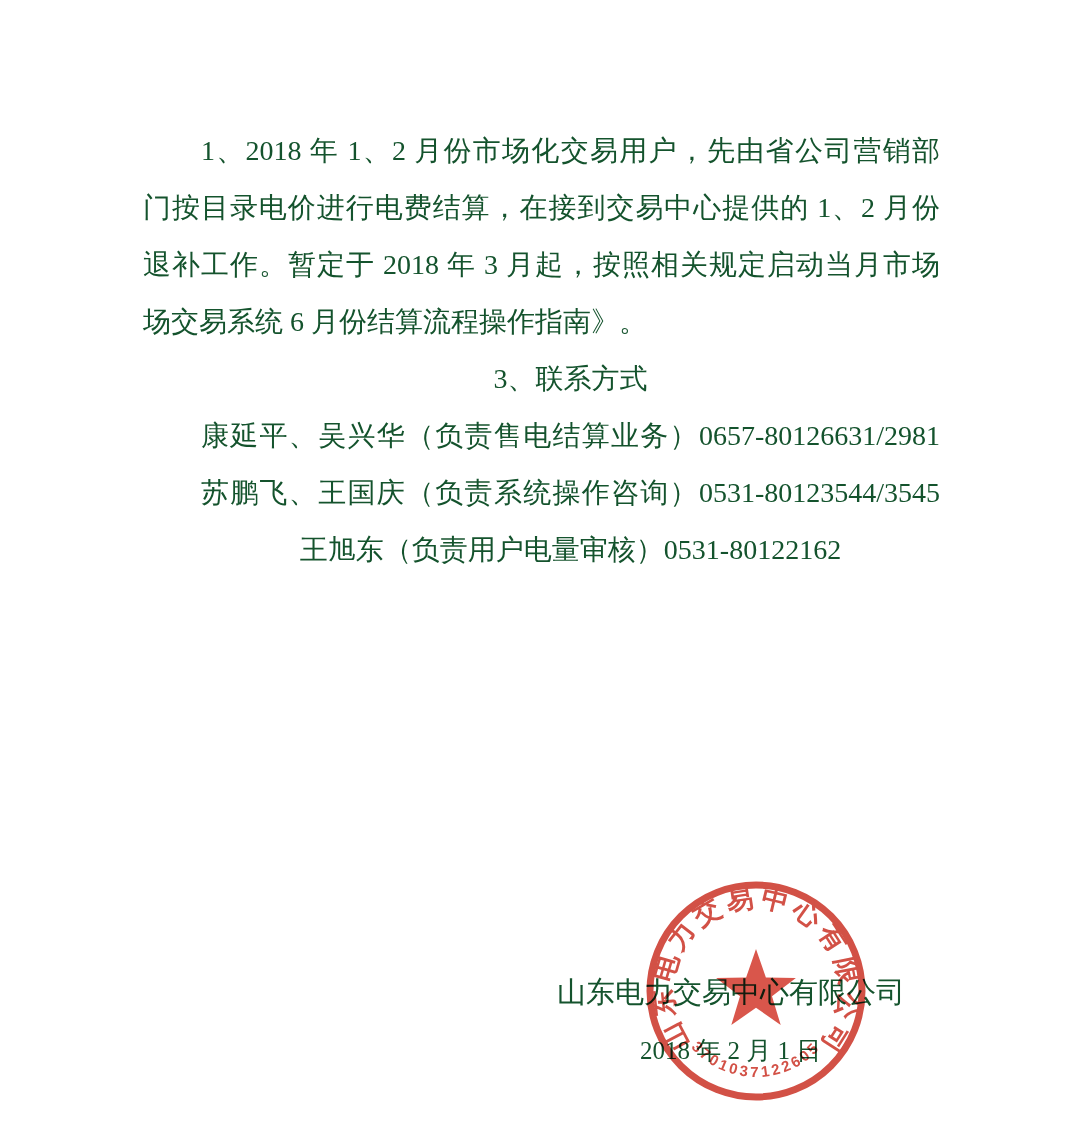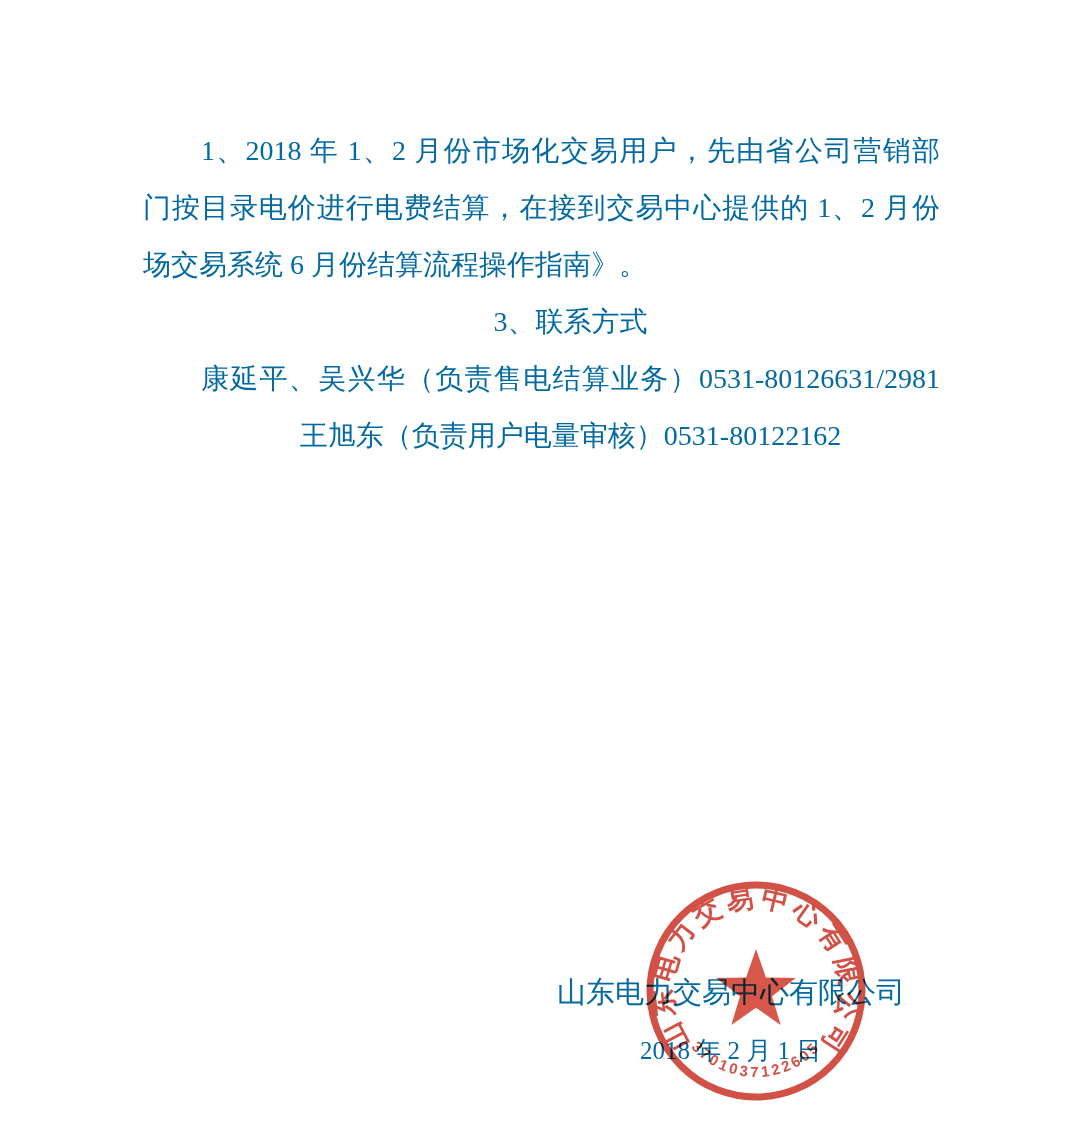--- a/index.html
+++ b/index.html
@@ -2,21 +2,21 @@
 <html><head>
 <meta charset="utf-8">
 <style>
   html,body { margin:0; padding:0; background:#ffffff; }
   .page {
     position:relative;
     width:1080px; height:1126px;
     background:#ffffff;
     overflow:hidden;
     font-family:"Liberation Serif","DejaVu Serif",serif;
-    color:#0369a1;
+    color:#14532d;
   }
   .text-block {
     position:absolute;
     left:143px; top:122px;
     width:797px;
     font-size:28px;
     line-height:57px;
   }
   .ln { min-height:57px; }
   .ind { text-indent:58px;text-align:center; }
@@ -54,23 +54,25 @@
   }
 </style>
 </head>
 <body>
 
 <div class="page">
 
   <div class="text-block">
     <div class="ln ind fill">1、2018 年 1、2 月份市场化交易用户，先由省公司营销部</div>
     <div class="ln fill">门按目录电价进行电费结算，在接到交易中心提供的 1、2 月份</div>
+    <div class="ln fill">退补工作。暂定于 2018 年 3 月起，按照相关规定启动当月市场</div>
     <div class="ln">场交易系统 6 月份结算流程操作指南》。</div>
     <div class="ln ind">3、联系方式</div>
-    <div class="ln ind fill">康延平、吴兴华（负责售电结算业务）0531-80126631/2981</div>
+    <div class="ln ind fill">康延平、吴兴华（负责售电结算业务）0657-80126631/2981</div>
+    <div class="ln ind fill">苏鹏飞、王国庆（负责系统操作咨询）0531-80123544/3545</div>
     <div class="ln ind">王旭东（负责用户电量审核）0531-80122162</div>
   </div>
 
   <div class="sig-company">山东电力交易中心有限公司</div>
   <div class="sig-date">2018 年 2 月 1 日</div>
 
   <svg class="seal" viewBox="0 0 240 240" xmlns="http://www.w3.org/2000/svg" aria-hidden="true">
     <defs>
       <path id="seal-ring-path" d="M 55.7 174 A 84 84 0 1 1 184.3 174" fill="none"></path>
       <path id="seal-number-path" d="M 45.5 163 A 86 86 0 0 0 194.5 163" fill="none"></path>

